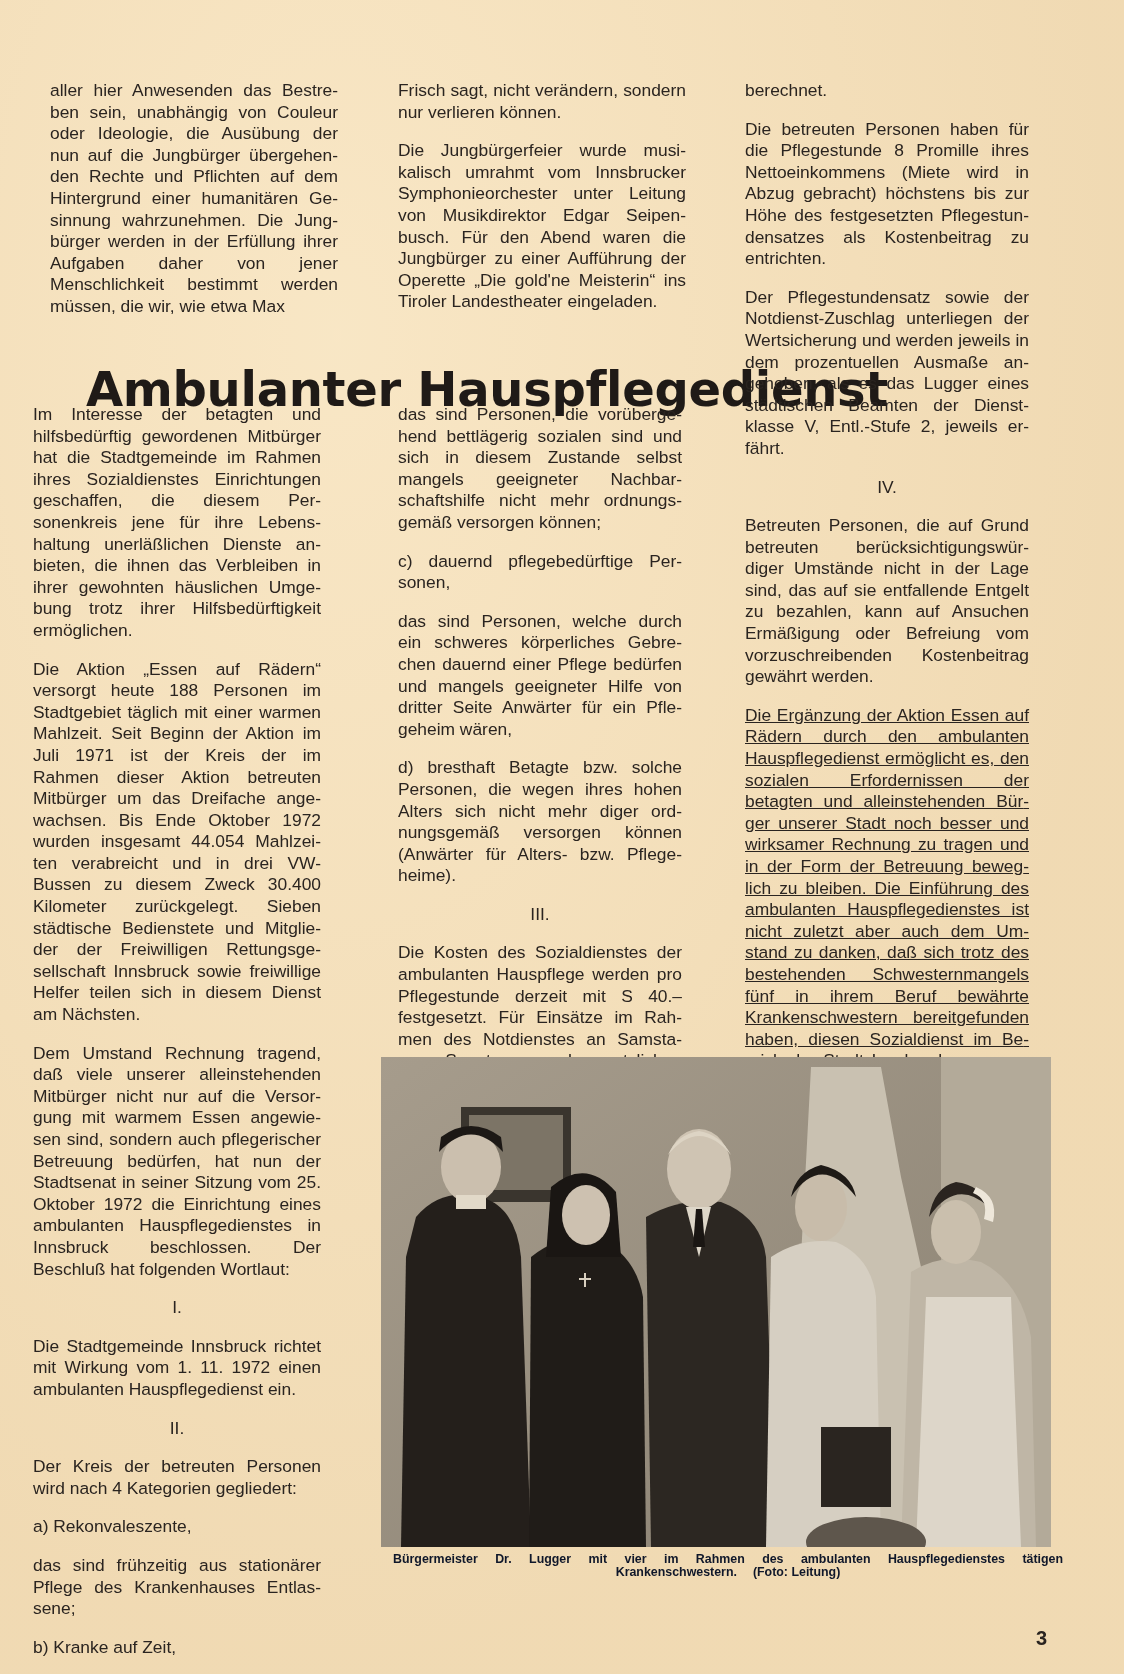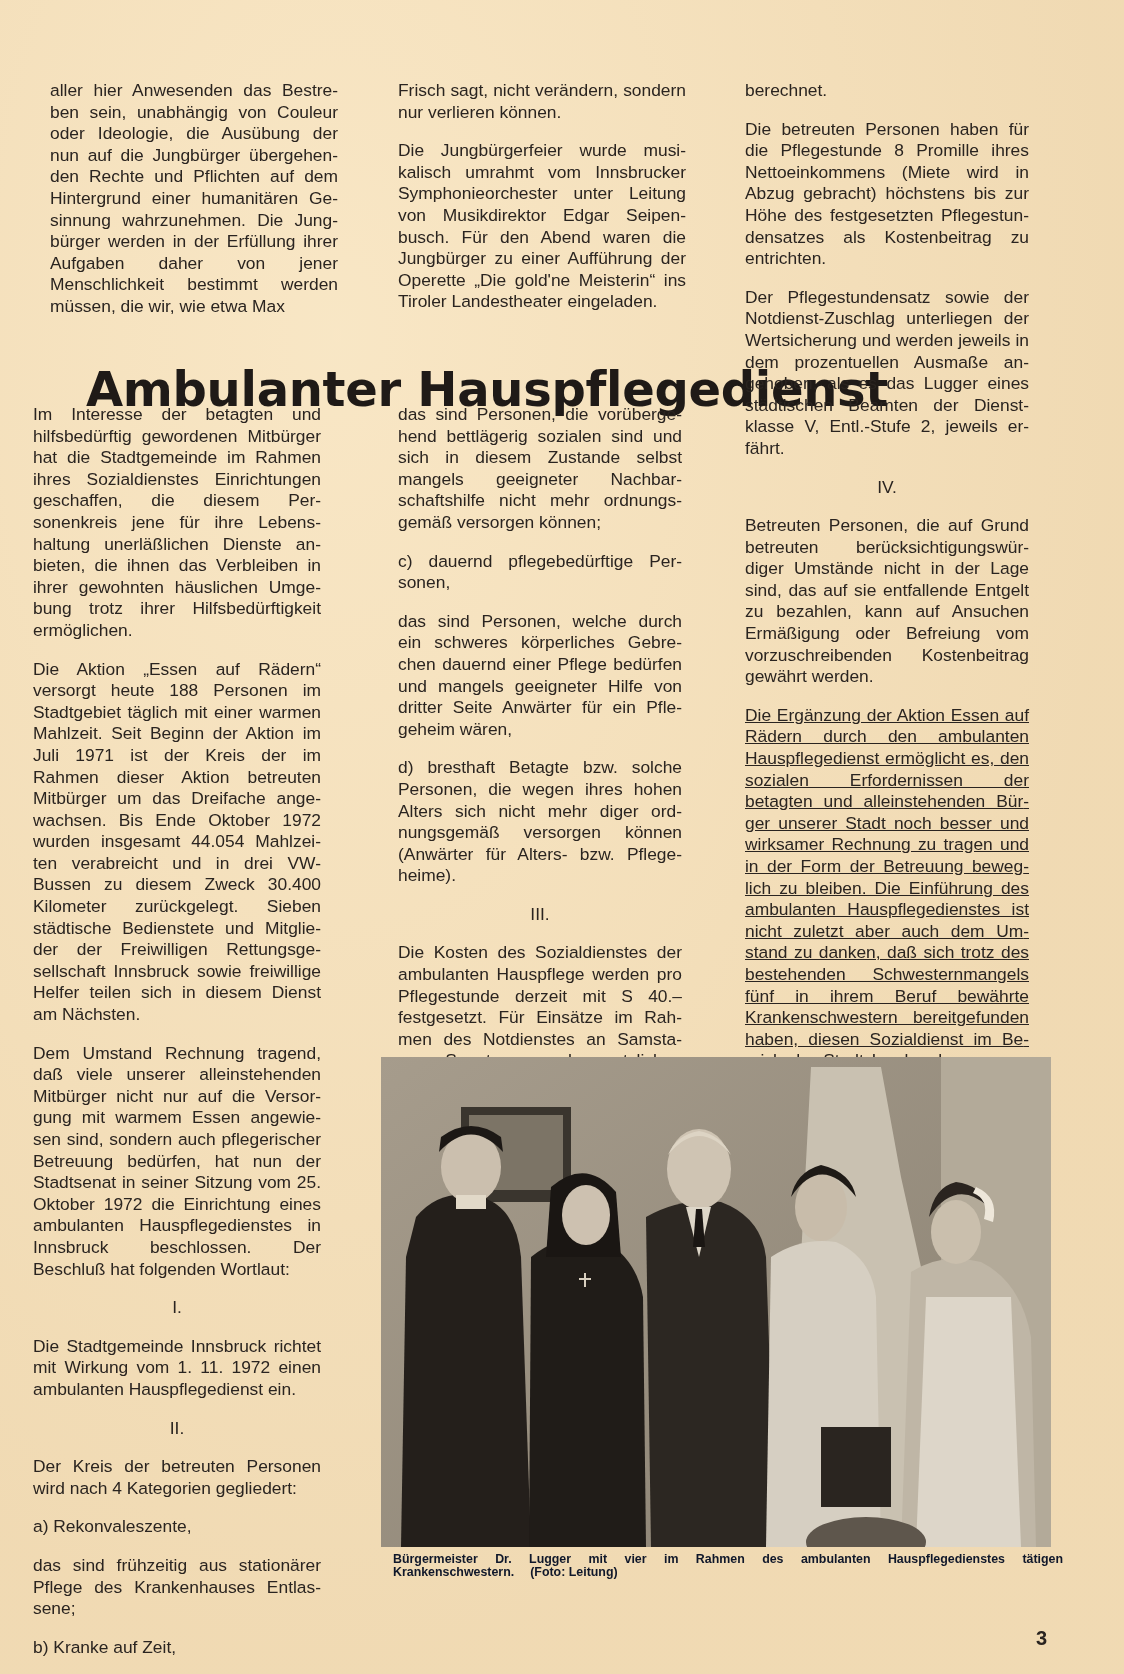--- a/index.html
+++ b/index.html
@@ -33,21 +33,21 @@
   .photo {
     position: absolute; left: 381px; top: 1057px; width: 670px; height: 490px;
     background: #6e665b; overflow: hidden;
   }
   .photo svg { display: block; width: 100%; height: 100%; }
   .caption {
     position: absolute; left: 381px; top: 1553px; width: 670px;
     font-size: 12.4px; line-height: 13px; font-weight: bold; color: #0f172a; margin-left: 12px;
   }
   .caption .l1 { text-align: justify; text-align-last: justify; }
-  .caption .l2 { display: flex; justify-content: flex-start; gap: 16px; }
+  .caption .l2 { display: flex; justify-content: center; gap: 16px; }
   .pagenum {
     position: absolute; left: 1036px; top: 1627px;
     font-size: 20px; font-weight: bold; color: #2a2420;
   }
 </style>
 </head>
 <body>
 
 <div class="col" id="col1-top">
   <p>aller hier Anwesenden das Bestre­ben sein, unabhängig von Couleur oder Ideologie, die Ausübung der nun auf die Jungbürger übergehen­den Rechte und Pflichten auf dem Hintergrund einer humanitären Ge­sinnung wahrzunehmen. Die Jung­bürger werden in der Erfüllung ihrer Aufgaben daher von jener Menschlichkeit bestimmt werden müssen, die wir, wie etwa Max</p>

